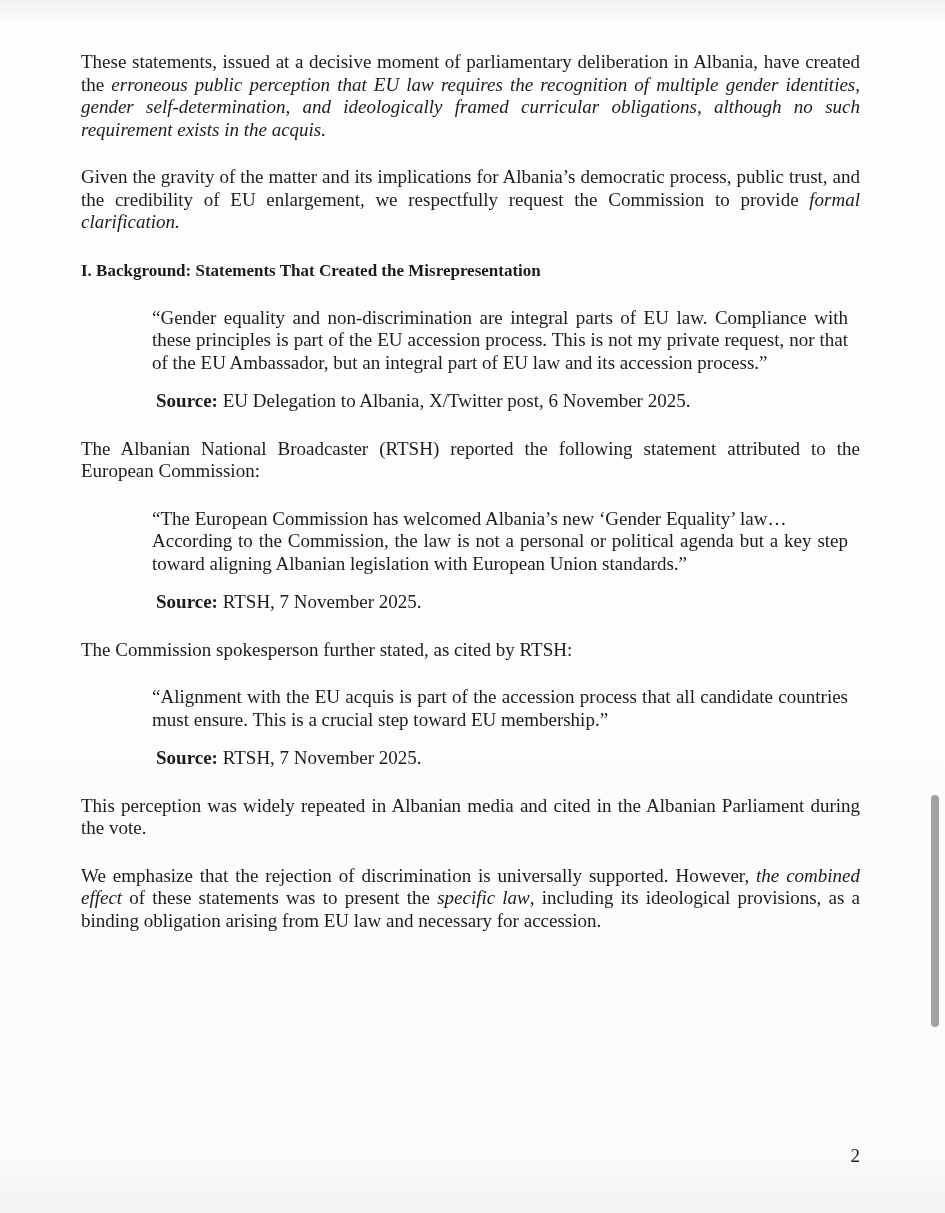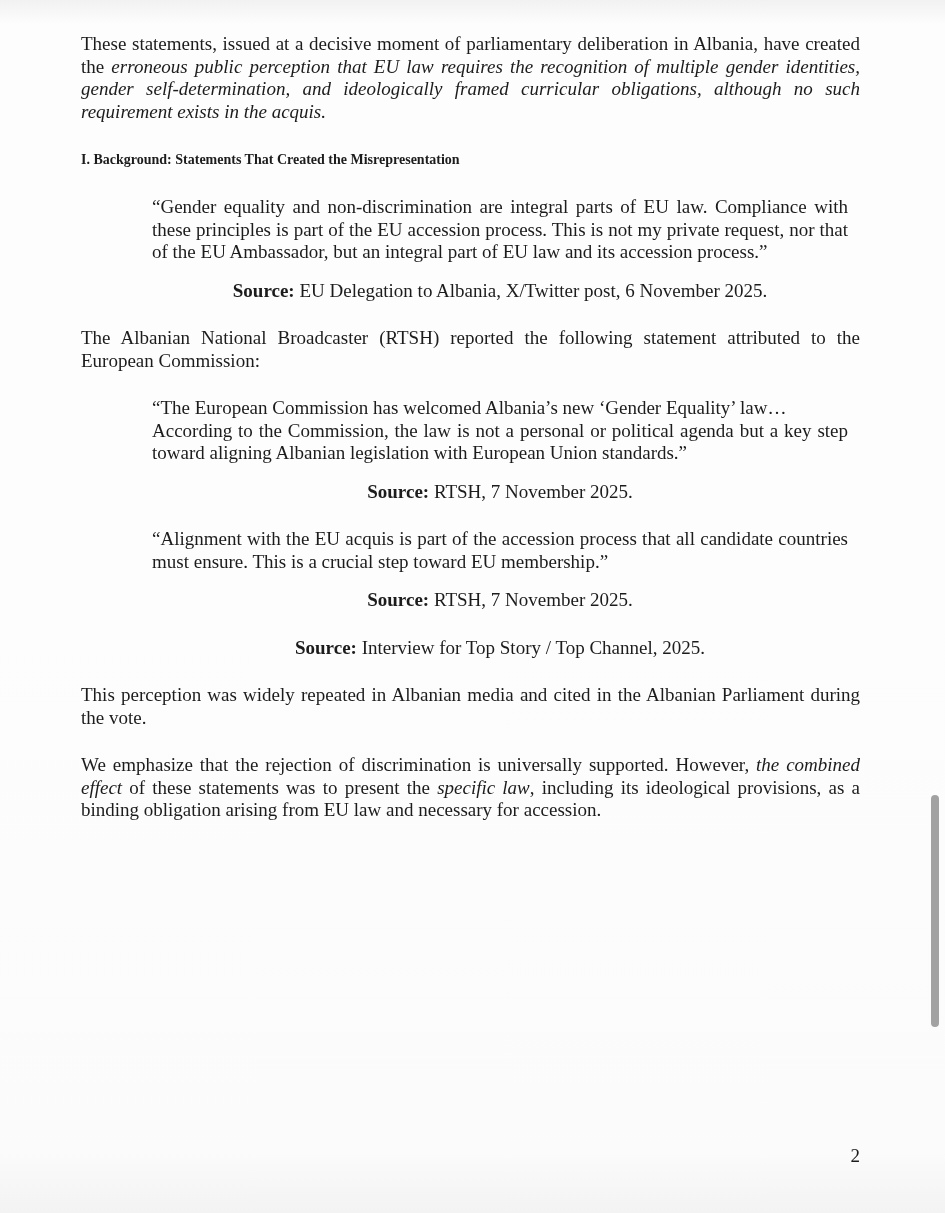--- a/index.html
+++ b/index.html
@@ -11,48 +11,48 @@
     height: 1213px;
     position: relative;
     overflow: hidden;
     font-family: "Liberation Serif", "DejaVu Serif", serif;
     color: #1c1c1c;
     background: linear-gradient(180deg, #f1f1f2 0%, #fdfdfd 2%, #fdfdfd 50%, #fbfbfc 95%, #f3f3f4 100%);
   }
   .doc {
     position: absolute;
     left: 81px;
-    top: 33px;
+    top: 51px;
     width: 779px;
     font-size: 19px;
     line-height: 22.5px;
   }
   .para {
     margin: 0 0 25px 0;
     text-align: justify;
   }
   .heading {
     margin: 0 0 25px 0;
-    font-size: 14px;
+    font-size: 17px;
     font-weight: 700;
     line-height: 23px;
     text-align: left;
   }
   .quote {
     margin: 0 0 25px 0;
     padding-left: 59px;
   }
   .quote-text {
     margin: 12px;
     text-align: justify;
     white-space: pre-line;
   }
   .quote-source {
     margin: 16px;
-    text-align: center;
+    text-align: left;
   }
   .quote-source strong {
     font-weight: 700;
   }
   .i {
     font-style: italic;
   }
   .page-number {
     position: absolute;
     left: 81px;
@@ -72,46 +72,47 @@
     border-radius: 4px;
   }
 </style>
 </head>
 <body>
 
 <div class="doc">
 
   <p class="para"><span>These statements, issued at a decisive moment of parliamentary deliberation in Albania, have created the </span><span class="i">erroneous public perception that EU law requires the recognition of multiple gender identities, gender self-determination, and ideologically framed curricular obligations, although no such requirement exists in the acquis.</span></p>
 
+  <p class="para"><span>Given the gravity of the matter and its implications for Albania’s democratic process, public trust, and the credibility of EU enlargement, we respectfully request the Commission to provide </span><span class="i">formal clarification.</span></p>
 
   <h2 class="heading">I. Background: Statements That Created the Misrepresentation</h2>
 
 
   <div class="quote">
     <p class="quote-text">“Gender equality and non-discrimination are integral parts of EU law. Compliance with these principles is part of the EU accession process. This is not my private request, nor that of the EU Ambassador, but an integral part of EU law and its accession process.”</p>
     <p class="quote-source"><strong>Source:</strong><span> EU Delegation to Albania, X/Twitter post, 6 November 2025.</span></p>
   </div>
 
   <p class="para">The Albanian National Broadcaster (RTSH) reported the following statement attributed to the European Commission:</p>
 
   <div class="quote">
     <p class="quote-text">“The European Commission has welcomed Albania’s new ‘Gender Equality’ law…
 According to the Commission, the law is not a personal or political agenda but a key step toward aligning Albanian legislation with European Union standards.”</p>
     <p class="quote-source"><strong>Source:</strong><span> RTSH, 7 November 2025.</span></p>
   </div>
 
+  <p class="para">The Commission spokesperson further stated, as cited by RTSH:</p>
 
   <div class="quote">
     <p class="quote-text">“Alignment with the EU acquis is part of the accession process that all candidate countries must ensure. This is a crucial step toward EU membership.”</p>
     <p class="quote-source"><strong>Source:</strong><span> RTSH, 7 November 2025.</span></p>
   </div>
 
 
   <div class="quote">
-    <p class="quote-source"><strong>Source:</strong><span> Interview for Top Story / Top Channel, 2025.</span></p>
   </div>
 
   <p class="para">This perception was widely repeated in Albanian media and cited in the Albanian Parliament during the vote.</p>
 
   <p class="para"><span>We emphasize that the rejection of discrimination is universally supported. However, </span><span class="i">the combined effect</span><span> of these statements was to present the </span><span class="i">specific law</span><span>, including its ideological provisions, as a binding obligation arising from EU law and necessary for accession.</span></p>
 
 </div>
 
 <div class="page-number">2</div>
 

